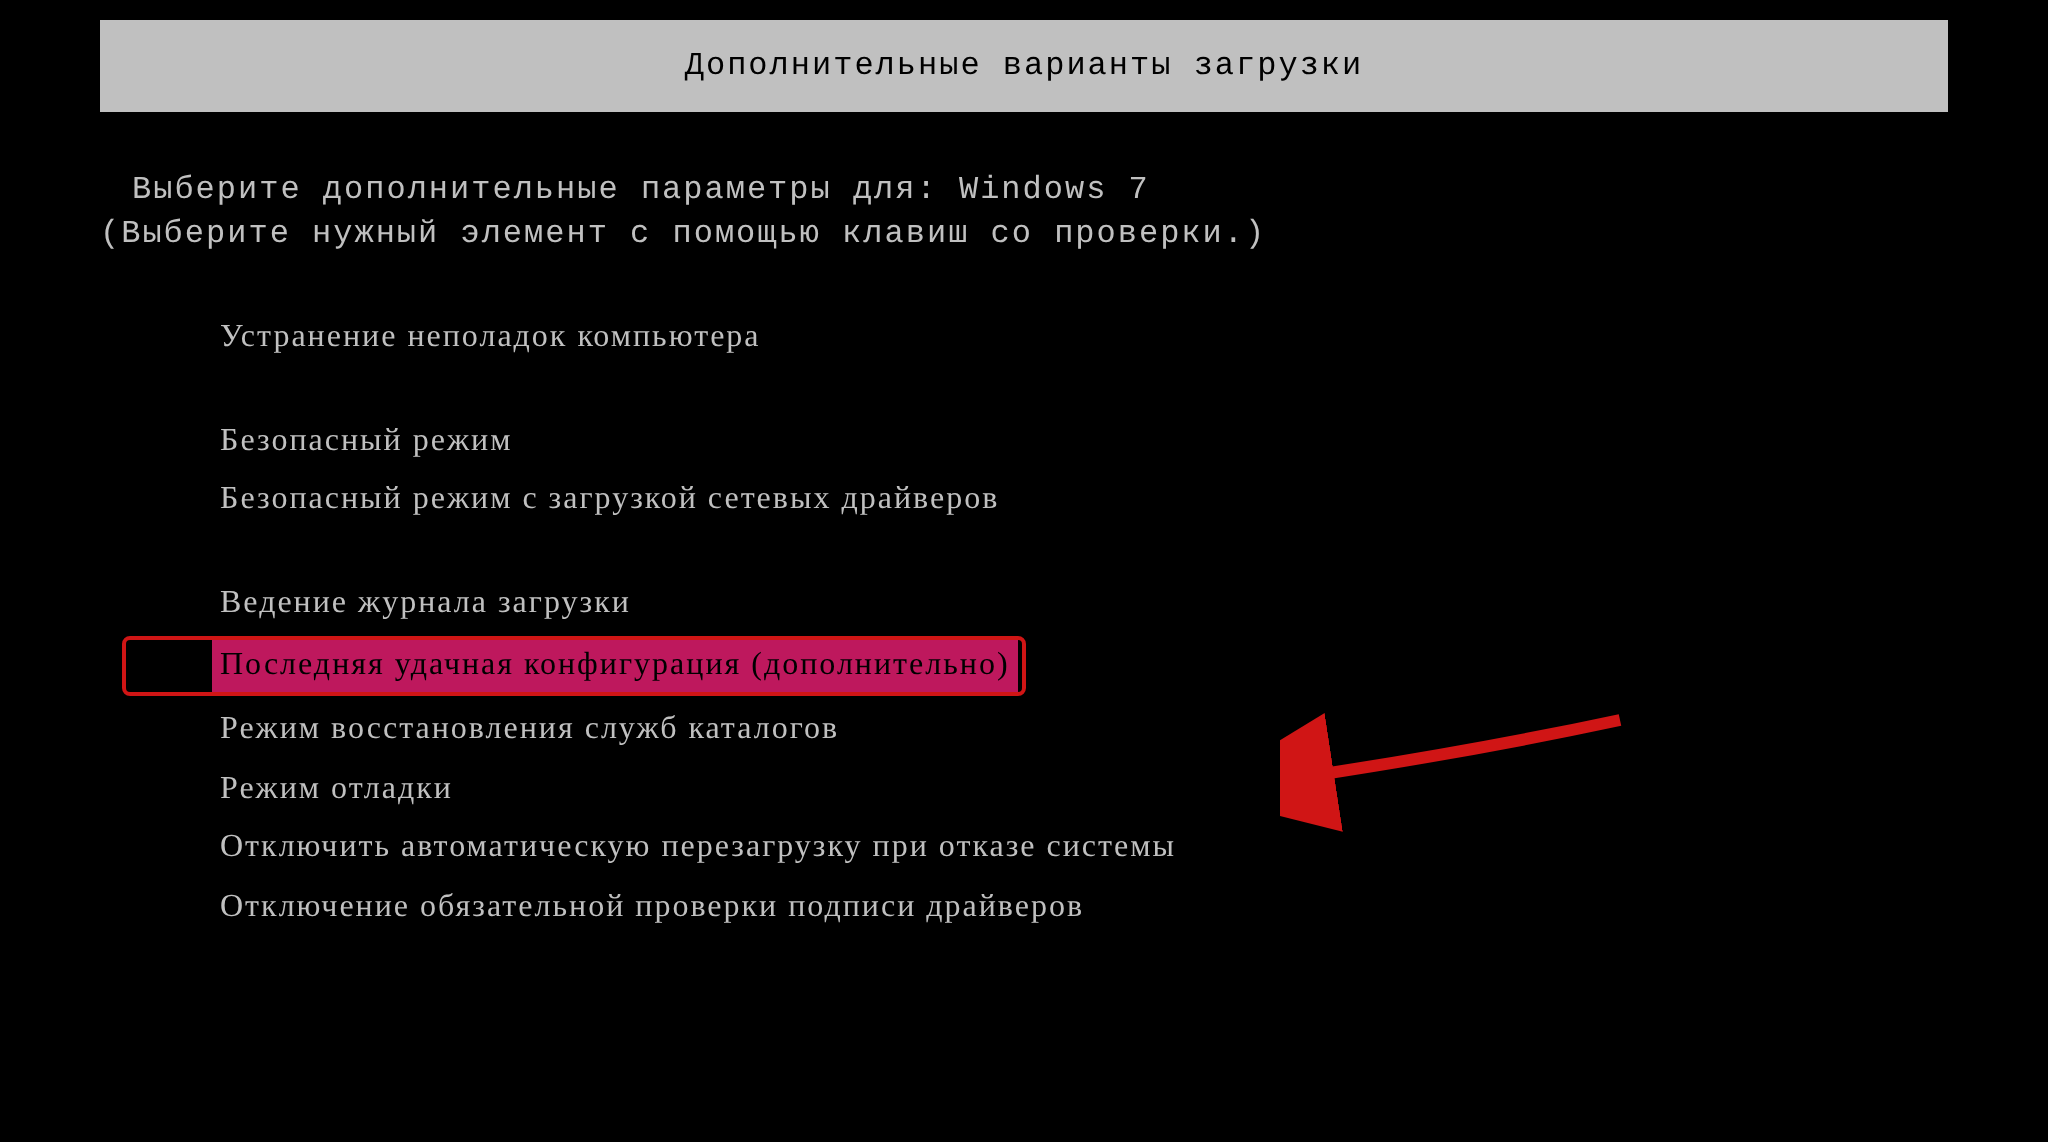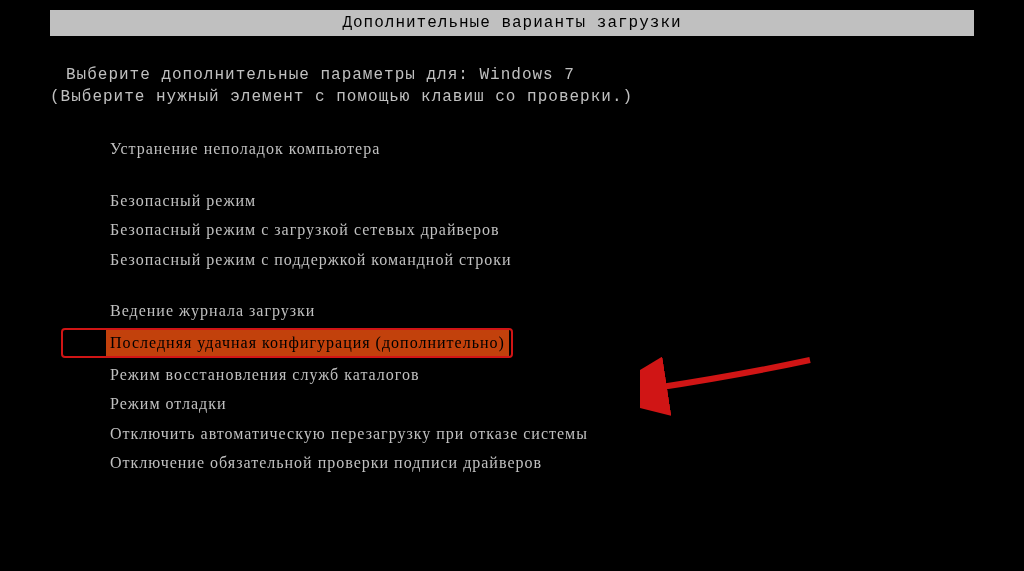--- a/index.html
+++ b/index.html
@@ -15,21 +15,21 @@
       width: 1024px;
       height: 571px;
       overflow: hidden;
       padding: 10px 50px;
       letter-spacing: 1px;
     }
     .title-bar {
       background: #c0c0c0;
       color: #000;
       text-align: center;
-      padding: 4px 0;
+      padding: 14px 0;
       margin-bottom: 30px;
       font-weight: normal;
     }
     .prompt-line {
       margin-bottom: 4px;
       margin-left: 16px;
     }
     .instruction {
       margin-bottom: 30px;
     }
@@ -39,21 +39,21 @@
     }
     .option-item {
       margin-bottom: 4px;
       line-height: 1.6;
       white-space: nowrap;
     }
     .option-group {
       margin-bottom: 26px;
     }
     .selected {
-      background: #c2410c;
+      background: #be185d;
       color: #000;
       display: inline-block;
       padding: 0 4px;
       margin-left: -4px;
     }
     .highlight-box {
       border: 2px solid #d01515;
       border-radius: 4px;
       display: inline-block;
       padding: 0 2px;
@@ -82,21 +82,20 @@
 </div>
 <div class="instruction">(Выберите нужный элемент с помощью клавиш со проверки.)</div>
 
 <div class="options" id="options-container">
     <div class="option-group">
       <div class="option-item"><span>Устранение неполадок компьютера</span></div>
     </div>
     <div class="option-group">
       <div class="option-item"><span>Безопасный режим</span></div>
       <div class="option-item"><span>Безопасный режим с загрузкой сетевых драйверов</span></div>
-      <div class="option-item"><span>Безопасный режим с поддержкой командной строки</span></div>
     </div>
     <div class="option-group">
       <div class="option-item"><span>Ведение журнала загрузки</span></div>
       <div class="option-item"><span class="highlight-box"><span class="selected">Последняя удачная конфигурация (дополнительно)</span></span></div>
       <div class="option-item"><span>Режим восстановления служб каталогов</span></div>
       <div class="option-item"><span>Режим отладки</span></div>
       <div class="option-item"><span>Отключить автоматическую перезагрузку при отказе системы</span></div>
       <div class="option-item"><span>Отключение обязательной проверки подписи драйверов</span></div>
     </div>
   </div>

